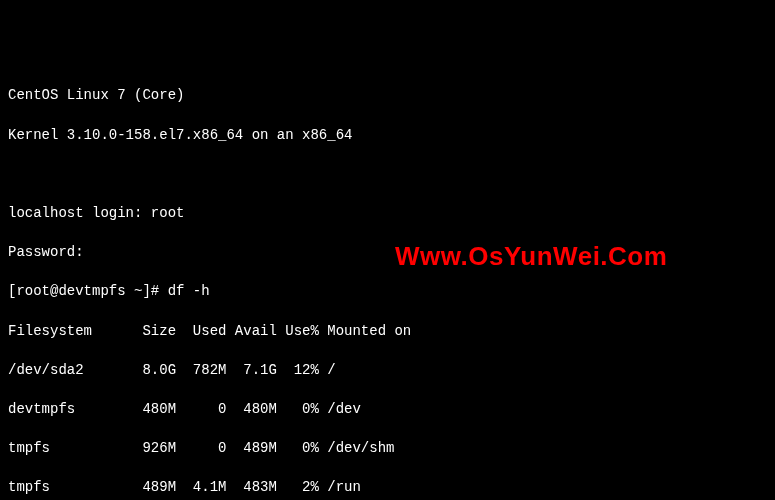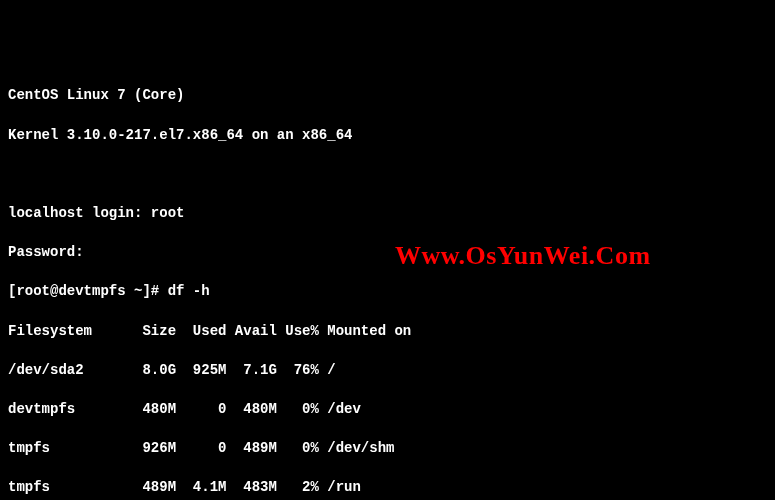--- a/index.html
+++ b/index.html
@@ -15,46 +15,45 @@
       line-height: 1.4;
       padding: 8px;
       width: 775px;
       height: 500px;
       overflow: hidden;
       position: relative;
       white-space: pre;
     }
     .line {
       display: block;
-      font-weight: bold;
     }
     .watermark {
       position: absolute;
       top: 238px;
       left: 395px;
       color: #ff0000;
       font-size: 26px;
       font-weight: bold;
-      font-family: Liberation Serif, serif;
+      font-family: Liberation Sans, sans-serif;
       letter-spacing: 0.5px;
     }
   </style>
 </head>
 <body>
 
 
 
 <span class="line">CentOS Linux 7 (Core)</span>
-<span class="line">Kernel 3.10.0-217.el7.x86_64 on an x86_64</span>
+<span class="line">Kernel 3.10.0-158.el7.x86_64 on an x86_64</span>
 <span class="line"> </span>
 <span class="line">localhost login: root</span>
 <span class="line">Password:</span>
 <span class="line">[root@devtmpfs ~]# df -h</span>
 <span class="line">Filesystem      Size  Used Avail Use% Mounted on</span>
-<span class="line">/dev/sda2       8.0G  925M  7.1G  76% /</span>
+<span class="line">/dev/sda2       8.0G  782M  7.1G  12% /</span>
 <span class="line">devtmpfs        480M     0  480M   0% /dev</span>
 <span class="line">tmpfs           926M     0  489M   0% /dev/shm</span>
 <span class="line">tmpfs           489M  4.1M  483M   2% /run</span>
 
 
 
 
 
 
 

